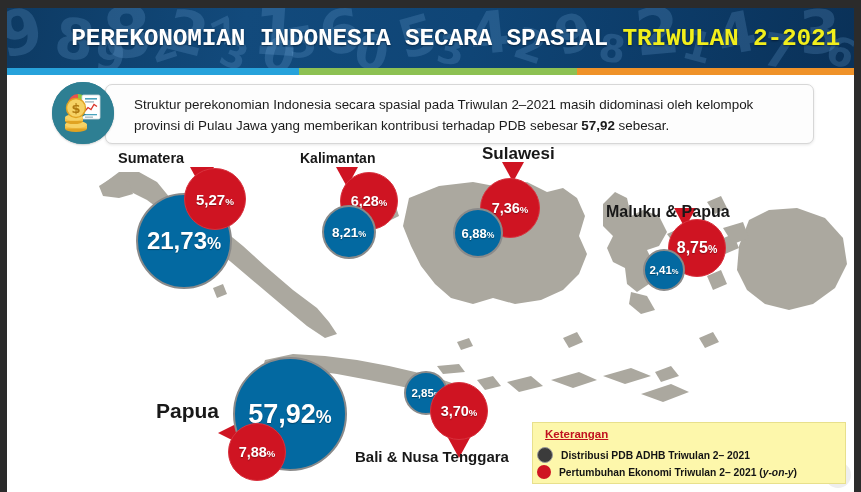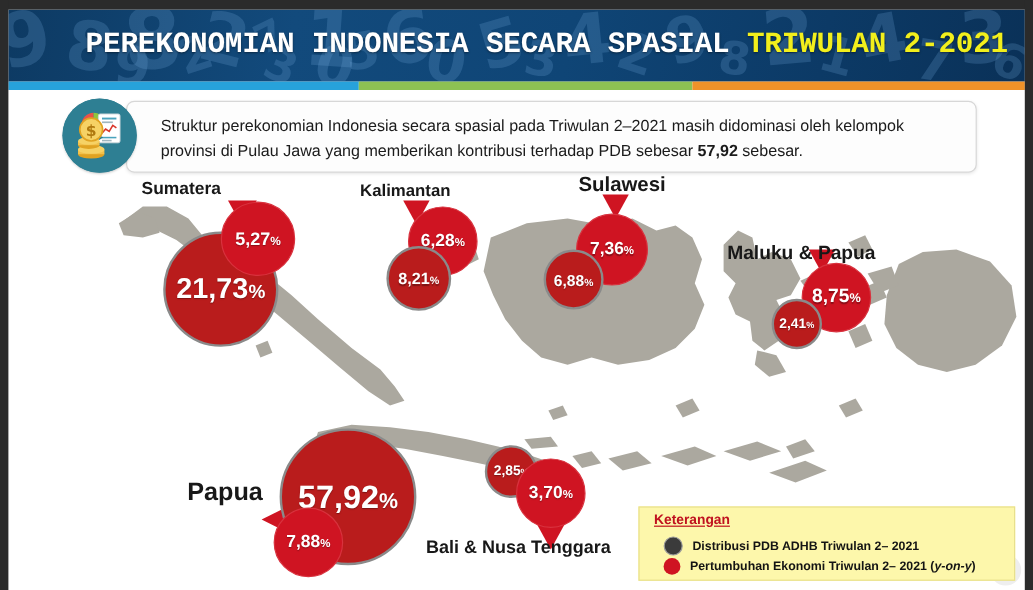--- a/index.html
+++ b/index.html
@@ -46,35 +46,35 @@
 
   
   #mapwrap{position:absolute;left:7px;top:142px;width:847px;height:343px;z-index:2;}
   #mapwrap svg{display:block;width:100%;height:100%;}
 
   
   .bub{position:absolute;border-radius:50%;display:flex;align-items:center;justify-content:center;
     color:#ffffff;font-weight:700;z-index:15;box-sizing:border-box;}
   .bub .val{white-space:nowrap;text-shadow:0 1px 1px rgba(0,0,0,.35);}
   .bub .pct{font-size:.66em;font-weight:700;}
-  .dark{background:#b91c1c;border:2.5px solid #8a8a8a;}
+  .dark{background:#0369a1;border:2.5px solid #8a8a8a;}
   .red{background:#cf1422;border:1.5px solid #d8323e;}
 
   
   .ptr{position:absolute;width:0;height:0;z-index:14;}
 
   
   .rlabel{position:absolute;font-weight:700;color:#181818;z-index:18;white-space:nowrap;}
 
   
   #legend{position:absolute;left:532px;top:422px;width:314px;height:62px;
     background:#fdf7ab;border:1px solid #e8e08c;z-index:25;box-sizing:border-box;}
   #legend .lgtitle{position:absolute;left:12px;top:5px;font-size:11.5px;font-weight:700;
     color:#c0111f;text-decoration:underline;}
-  #legend .lrow{position:absolute;left:20px;display:flex;align-items:center;gap:8px;}
+  #legend .lrow{position:absolute;left:4px;display:flex;align-items:center;gap:8px;}
   #legend .lrow.r1{top:24px;}
   #legend .lrow.r2{top:42px;}
   #legend .dot{width:14px;height:14px;border-radius:50%;flex:0 0 auto;}
   #legend .dot.d{background:#3b3b3b;border:1.5px solid #9a9a9a;}
   #legend .dot.r{background:#cf1422;}
   #legend .ltext{font-size:10.3px;font-weight:700;color:#141414;white-space:nowrap;}
   #legend .ltext i{font-style:italic;}
   
   .watermark{position:absolute;right:10px;bottom:4px;width:26px;height:26px;border-radius:50%;
     background:#eeeeee;z-index:1;}

